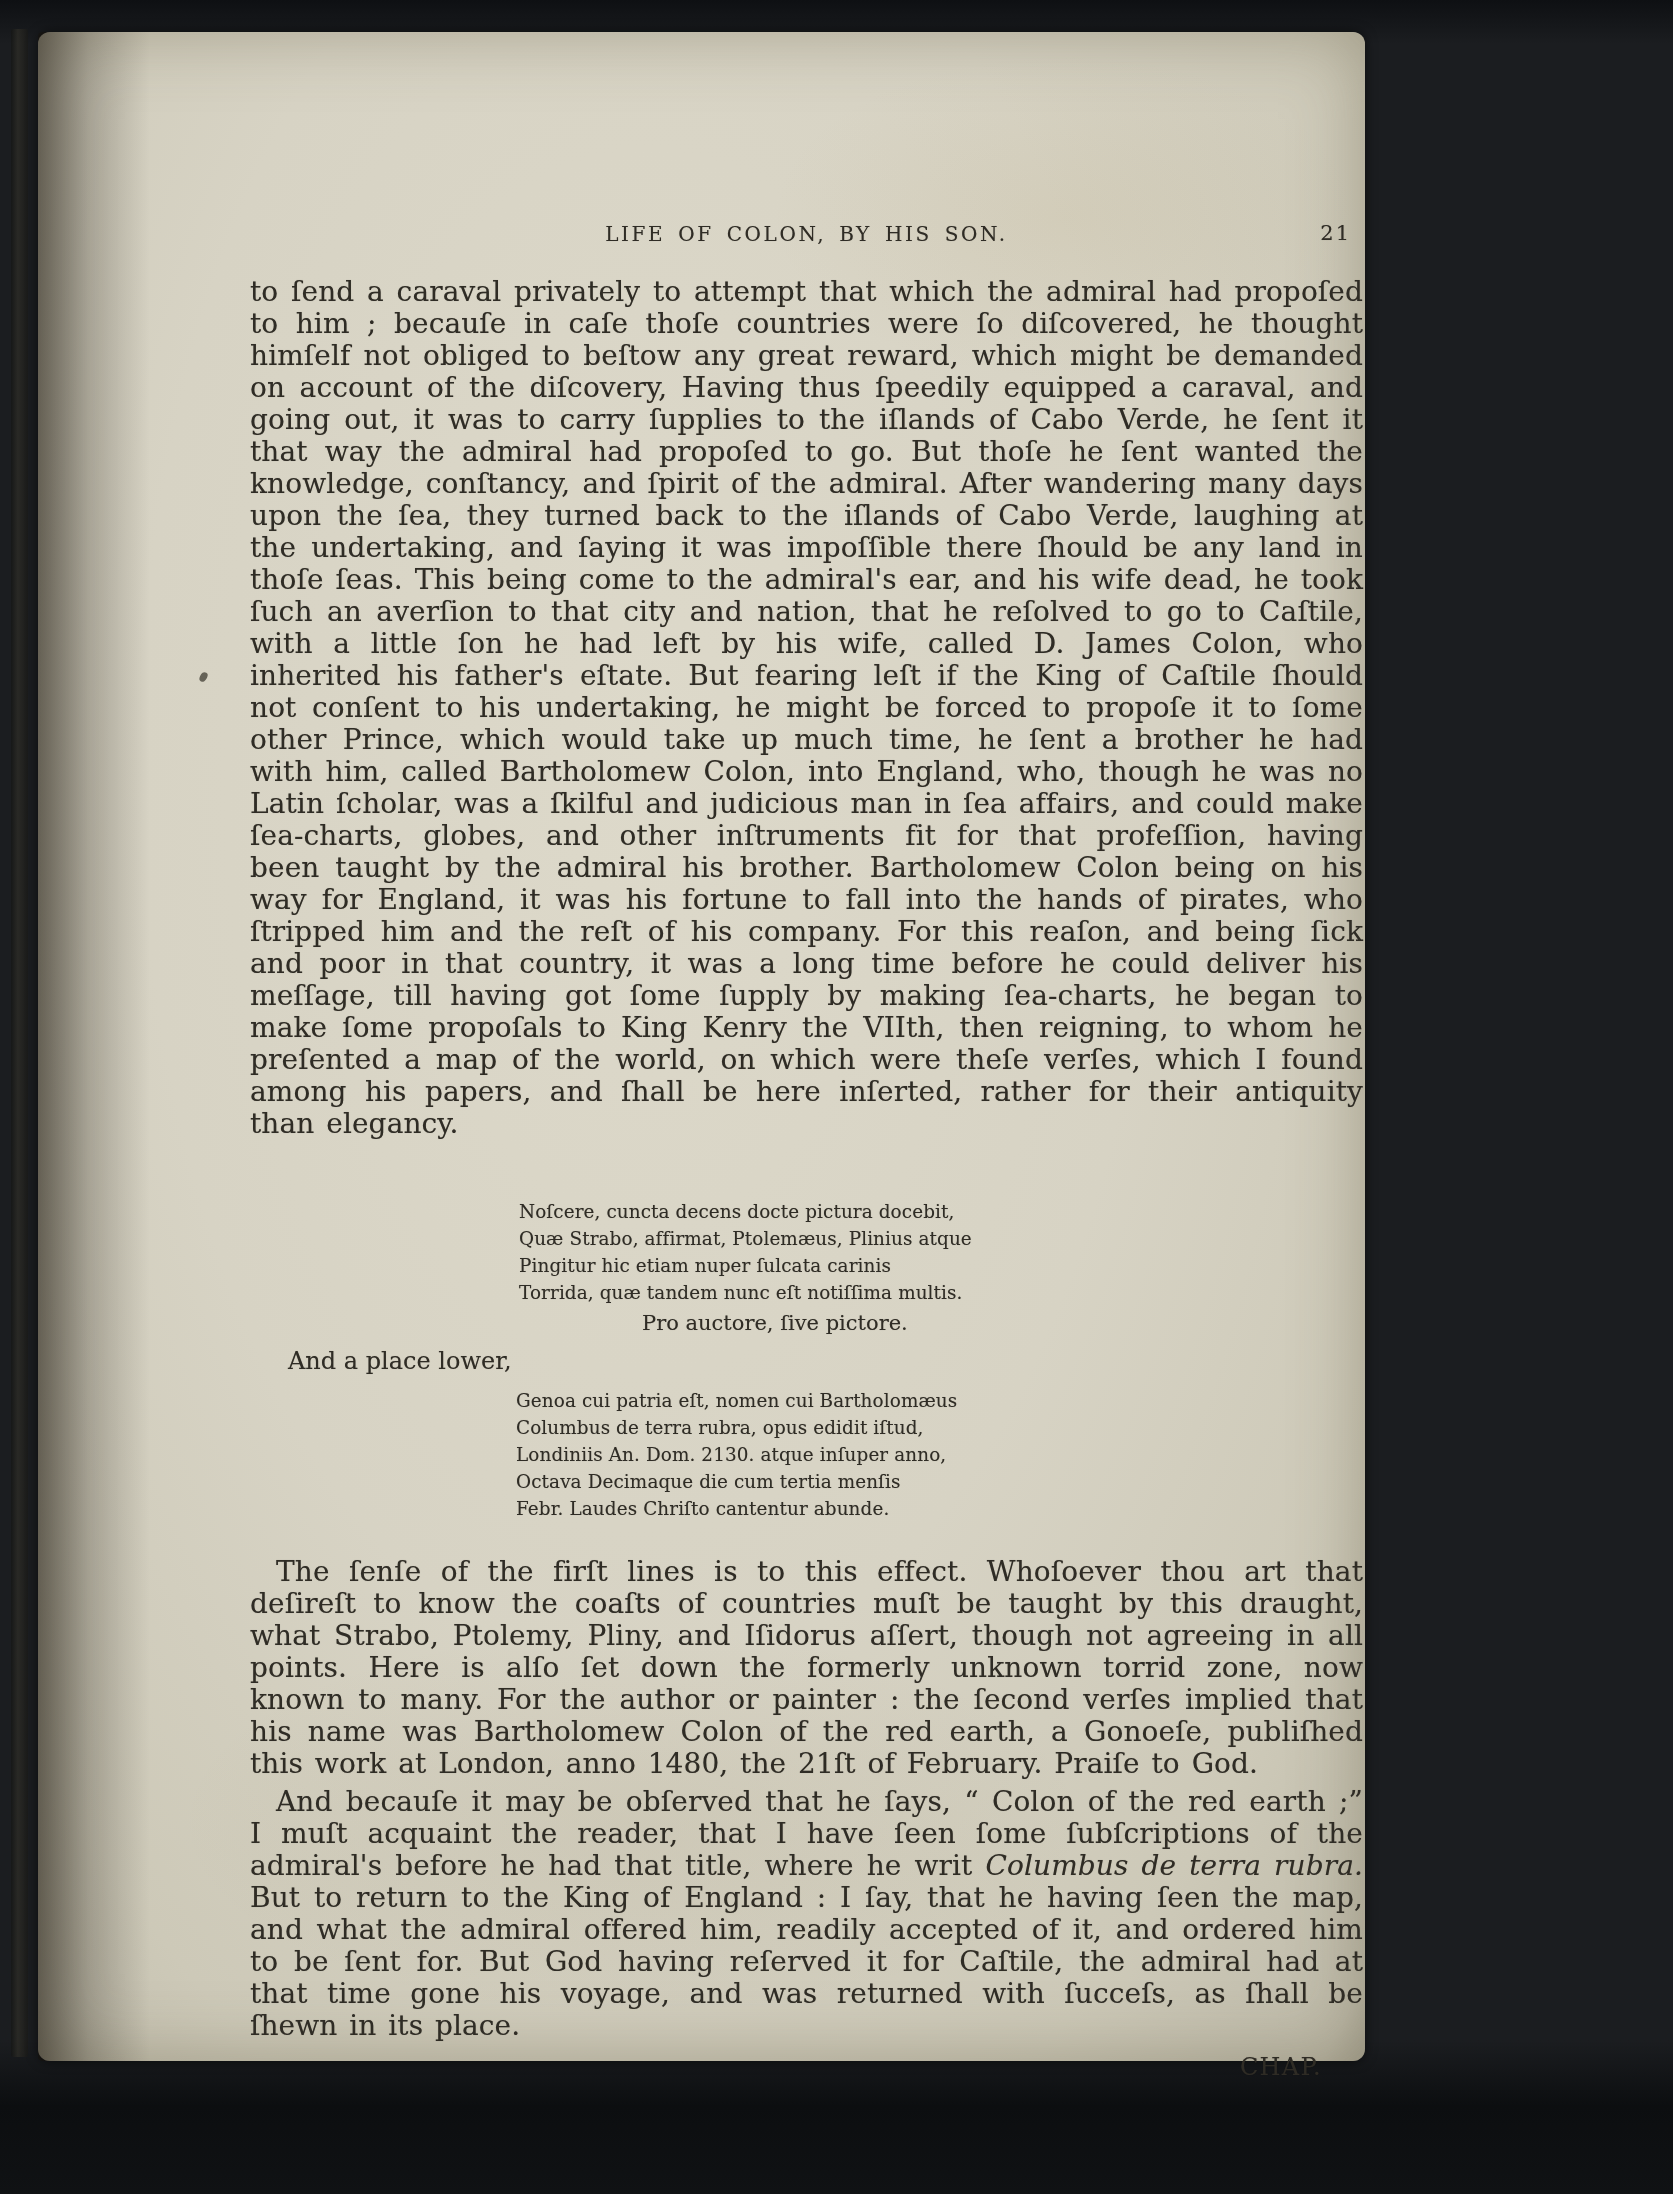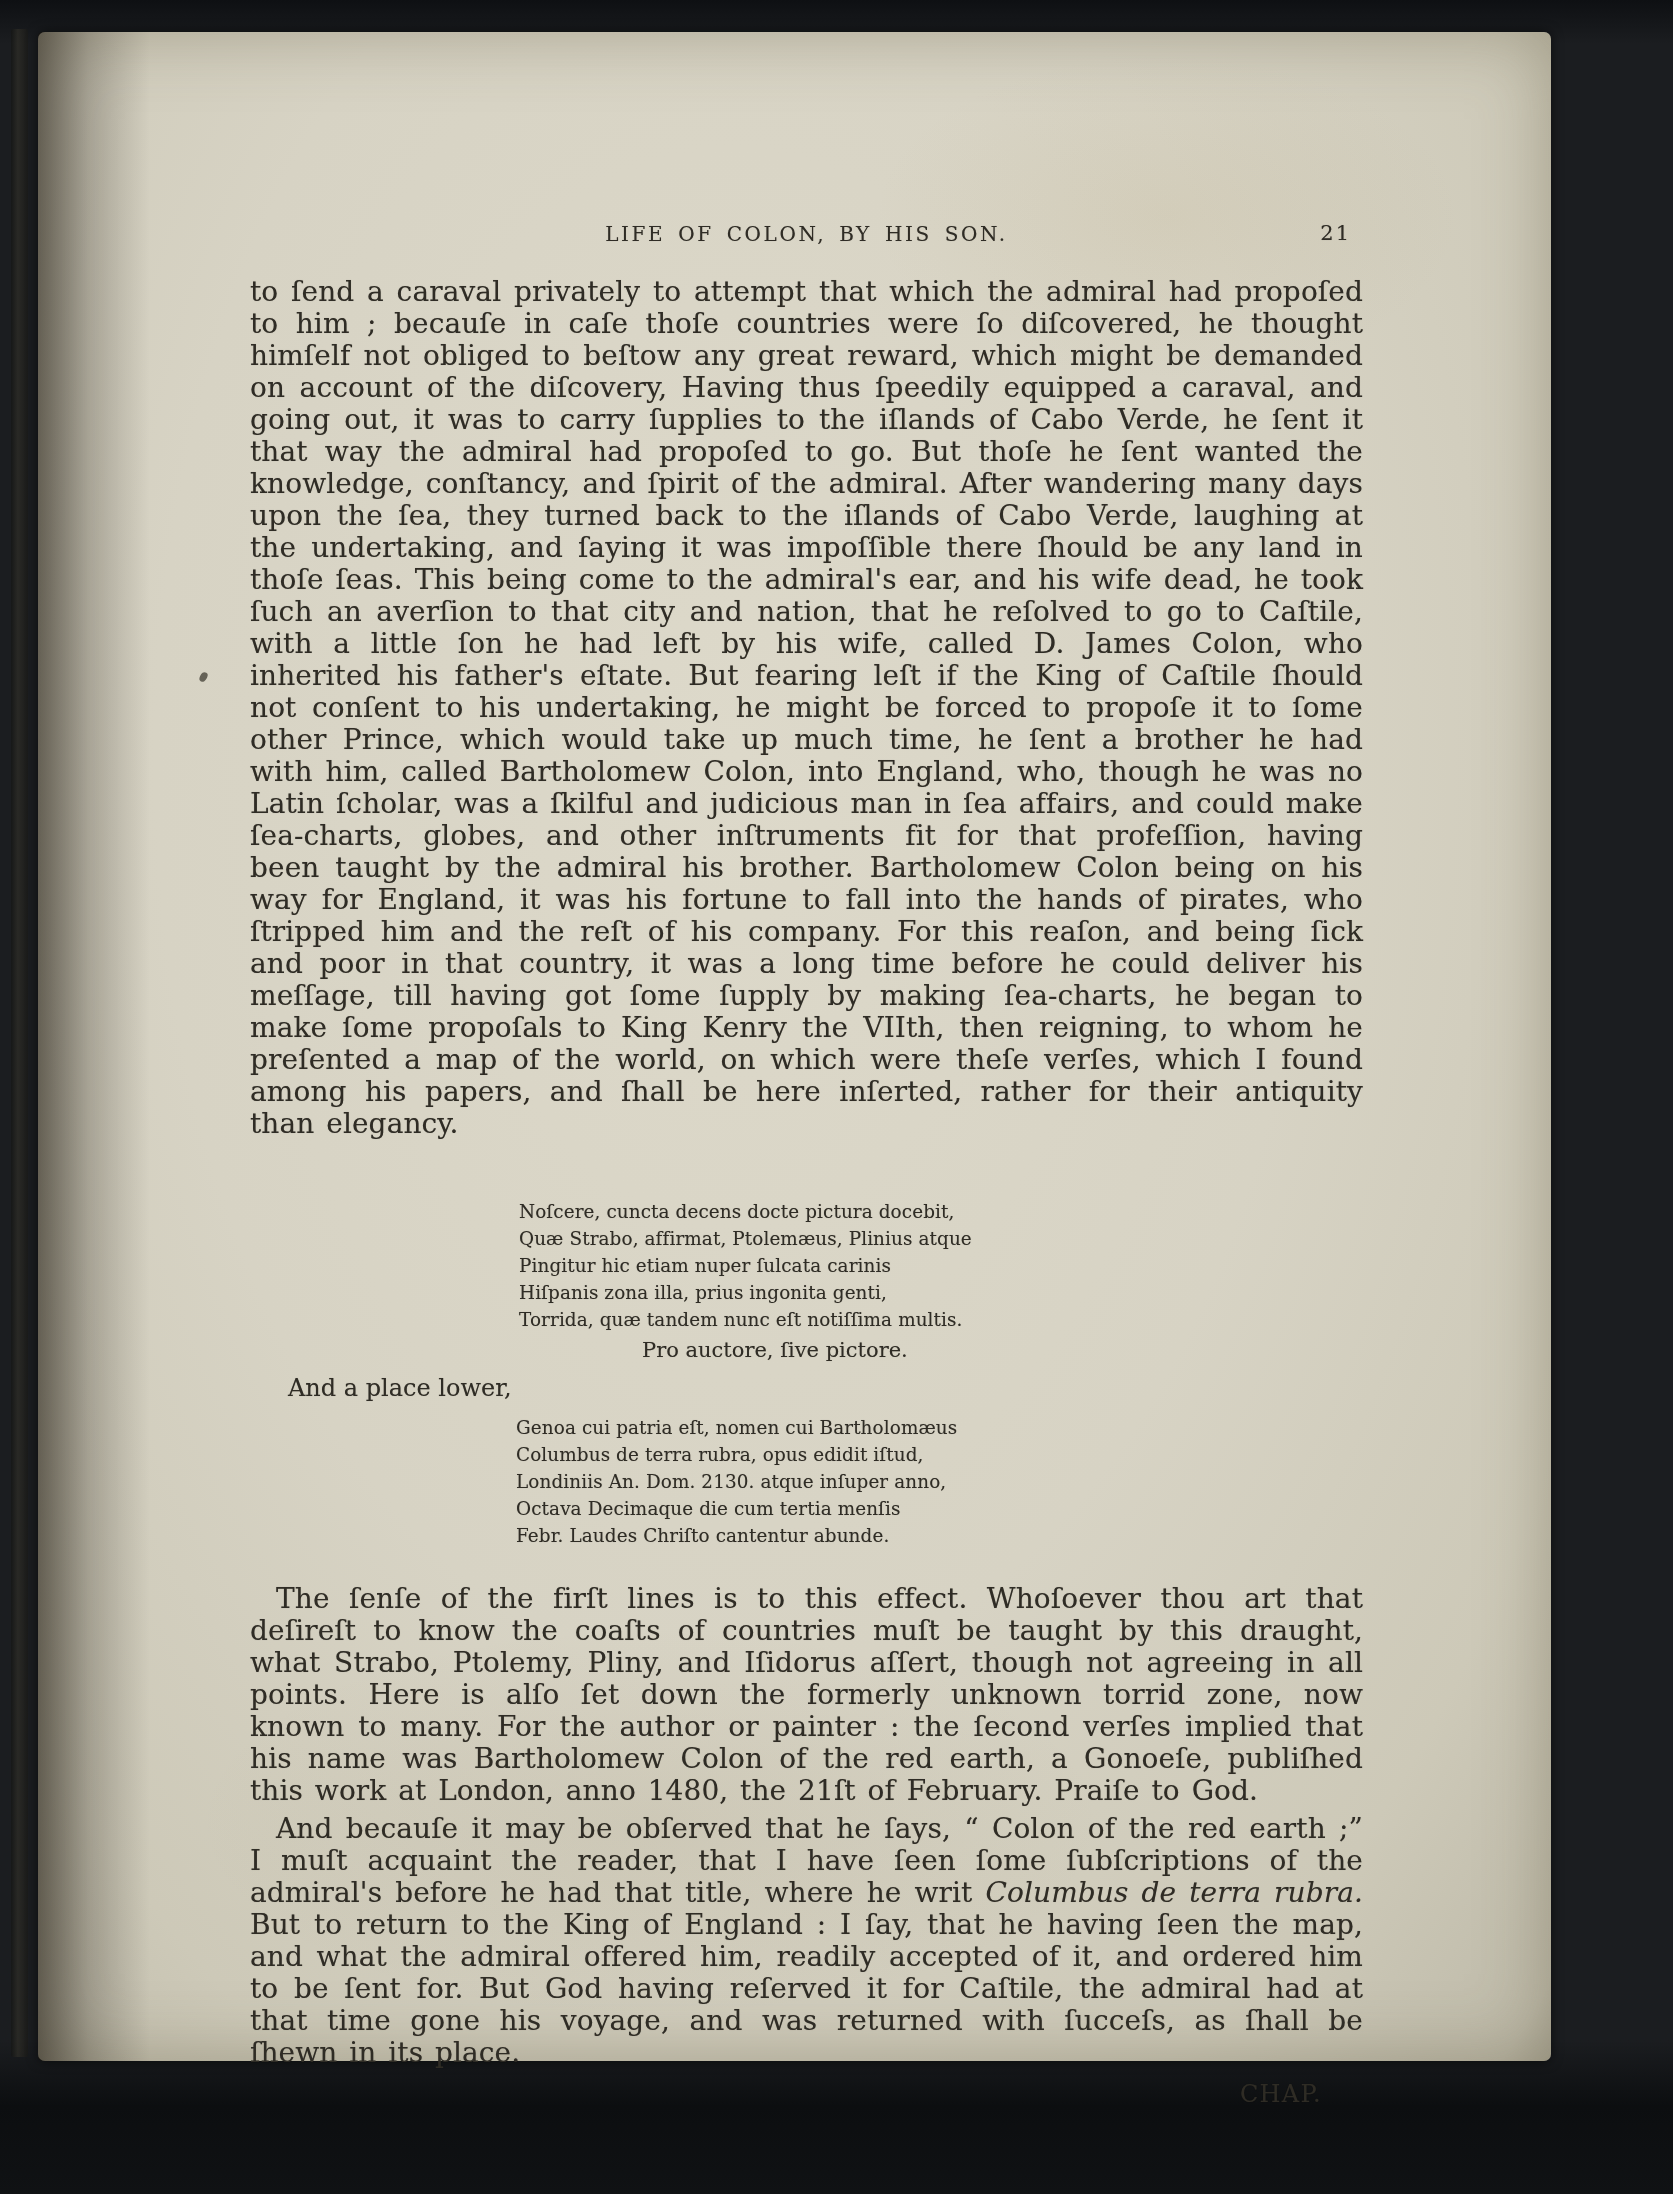--- a/index.html
+++ b/index.html
@@ -12,23 +12,23 @@
   .scene {
     position: relative; width: 1673px; height: 2194px;
     background: linear-gradient(180deg, #0e1013 0%, #1b1d20 2%, #1b1d20 93%, #0c0e10 96%, #101214 100%);
   }
   .page-edge-sliver {
     position: absolute; left: 10.5px; top: 29px; width: 17px; height: 2028px;
     background: linear-gradient(90deg, #121310, #35332a 40%, #1a1915 100%);
     opacity: .55; border-radius: 2px;
   }
   .paper {
-    position: absolute; left: 38px; top: 32px; width: 1513px; height: 2029px;
+    position: absolute; left: 38px; top: 32px; width: 1327px; height: 2029px;
     background: radial-gradient(ellipse at 46% 36%, #ddd9ca 0%, #d7d3c4 50%, #cdc9b8 80%, #bfbbaa 97%, #b3af9e 100%);
-    border-radius: 7px;
+    border-radius: 12px;
     box-shadow: inset 0 0 72px rgba(88, 78, 52, .38), 0 0 12px rgba(0,0,0,.6);
   }
   .spine-shadow {
     position: absolute; left: 0; top: 0; bottom: 0; width: 112px;
     background: linear-gradient(90deg, rgba(22,17,10,.52), rgba(22,17,10,.22) 45%, rgba(22,17,10,0) 100%);
     border-radius: 4.6px 0 0 4.6px;
   }
   .stain-top {
     position: absolute; left: 55%; top: 1%; width: 593px; height: 329px;
     background: radial-gradient(ellipse, rgba(168,146,92,.10), rgba(168,146,92,0) 70%);
@@ -93,21 +93,20 @@
         <span class="running-title">LIFE OF COLON, BY HIS SON.</span>
         <span class="page-number">21</span>
       </div>
 
       <p class="body-text para1">to ſend a caraval privately to attempt that which the admiral had propoſed to him ; becauſe in caſe thoſe countries were ſo diſcovered, he thought himſelf not obliged to beſtow any great reward, which might be demanded on account of the diſcovery, Having thus ſpeedily equipped a caraval, and going out, it was to carry ſupplies to the iſlands of Cabo Verde, he ſent it that way the admiral had propoſed to go.   But thoſe he ſent wanted the knowledge, conſtancy, and ſpirit of the admiral.   After wandering many days upon the ſea, they turned back to the iſlands of Cabo Verde, laughing at the undertaking, and ſaying it was impoſſible there ſhould be any land in thoſe ſeas. This being come to the admiral's ear, and his wife dead, he took ſuch an averſion to that city and nation, that he reſolved to go to Caſtile, with a little ſon he had left by his wife, called D. James Colon, who inherited his father's eſtate.   But fearing leſt if the King of Caſtile ſhould not conſent to his undertaking, he might be forced to propoſe it to ſome other Prince, which would take up much time, he ſent a brother he had with him, called Bartholomew Colon, into England, who, though he was no Latin ſcholar, was a ſkilful and judicious man in ſea affairs, and could make ſea-charts, globes, and other inſtruments fit for that profeſſion, having been taught by the admiral his brother.   Bartholomew Colon being on his way for England, it was his fortune to fall into the hands of pirates, who ſtripped him and the reſt of his company. For this reaſon, and being ſick and poor in that country, it was a long time before he could deliver his meſſage, till having got ſome ſupply by making ſea-charts, he began to make ſome propoſals to King Kenry the VIIth, then reigning, to whom he preſented a map of the world, on which were theſe verſes, which I found among his papers, and ſhall be here inſerted, rather for their antiquity than elegancy.</p>
 
       <div class="verse verse1">
         <div class="verse-line">Noſcere, cuncta decens docte pictura docebit,</div>
         <div class="verse-line">Quæ Strabo, affirmat, Ptolemæus, Plinius atque</div>
         <div class="verse-line">Pingitur hic etiam nuper ſulcata carinis</div>
-        <div class="verse-line">Hiſpanis zona illa, prius ingonita genti,</div>
         <div class="verse-line">Torrida, quæ tandem nunc eſt notiſſima multis.</div>
       </div>
 
       <div class="attribution">Pro auctore, ſive pictore.</div>
 
       <div class="interlude">And a place lower,</div>
 
       <div class="verse verse2">
         <div class="verse-line">Genoa cui patria eſt, nomen cui Bartholomæus</div>
         <div class="verse-line">Columbus de terra rubra, opus edidit iſtud,</div>

